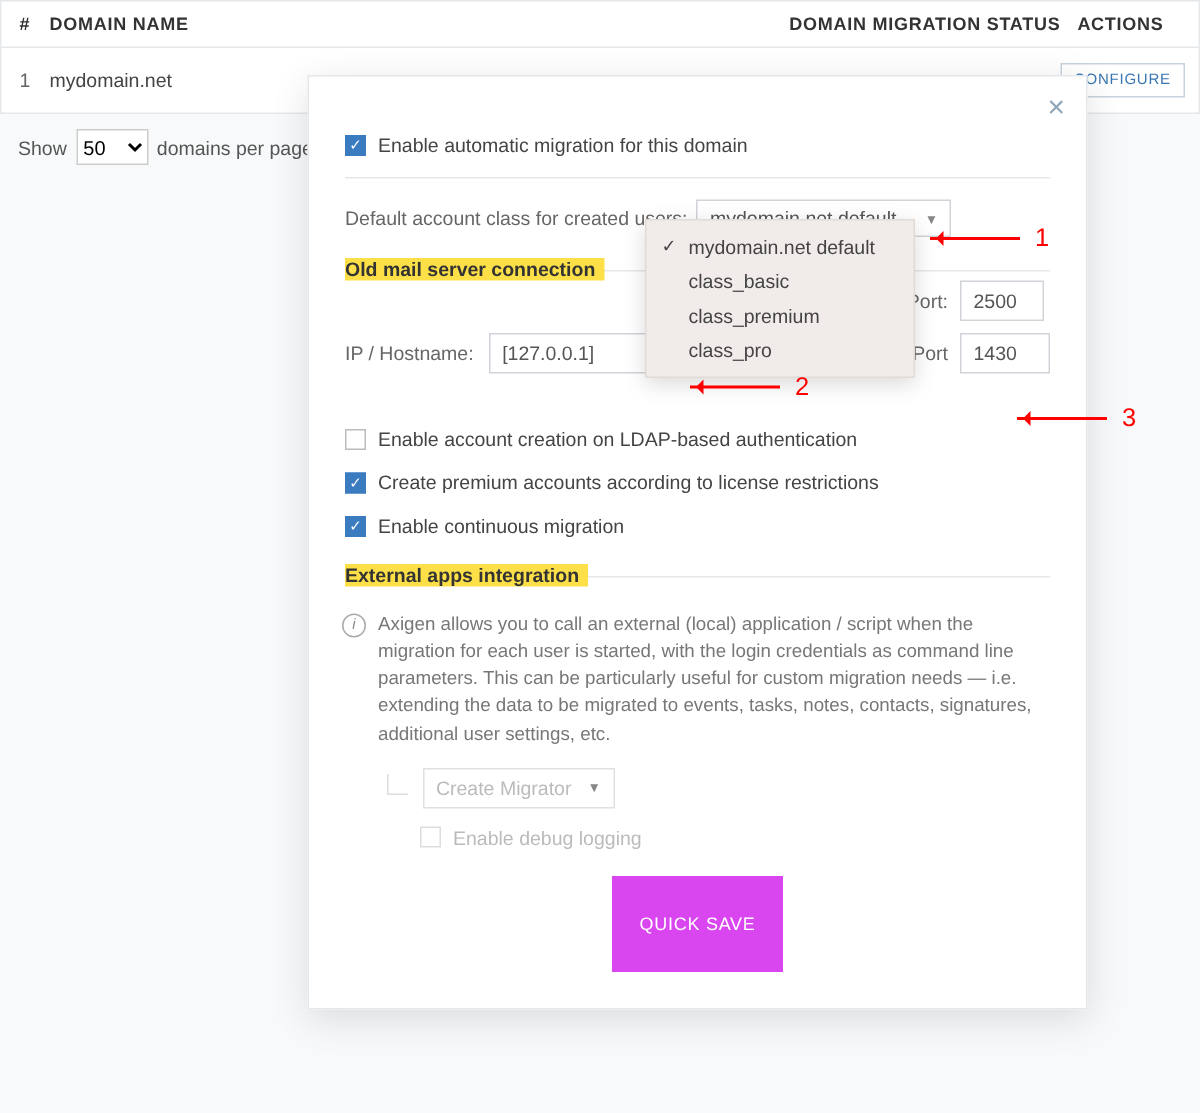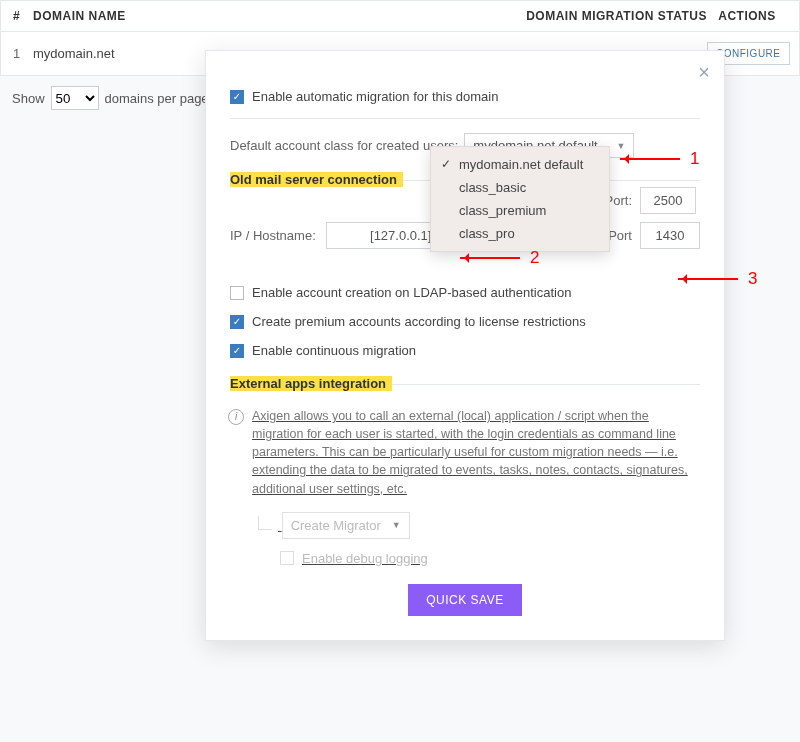--- a/index.html
+++ b/index.html
@@ -21,29 +21,29 @@
   .row { display: flex; align-items: center; margin: 6px 0; }
   .chk { width: 14px; height: 14px; border: 1px solid #3b7bbf; margin-right: 8px; display: inline-flex; align-items: center; justify-content: center; color: #fff; font-size: 10px; }
   .chk.checked { background: #3b7bbf; }
   .chk.unchecked { background: #fff; border-color: #bbb; }
   .hr { border-top: 1px solid #e5e8eb; margin: 14px 0; }
   .label-inline { color: #666; font-size: 13px; }
   .select-box { border: 1px solid #d0d4d9; padding: 4px 8px; background: #fff; display: inline-flex; align-items: center; min-width: 170px; justify-content: space-between; color: #555; }
   .fieldset { border: none; border-top: 1px solid #e5e8eb; padding-top: 16px; margin-top: 10px; position: relative; }
   .legend { position: absolute; top: -9px; background: #fde047; padding: 0 6px 0 0; font-weight: 600; color: #333; font-size: 13px; }
   .ipport { display: flex; align-items: center; gap: 10px; }
-  .txt-input { border: 1px solid #d0d4d9; padding: 5px 8px; font-size: 13px; color: #555; text-align: center; }
+  .txt-input { border: 1px solid #d0d4d9; padding: 5px 8px; font-size: 13px; color: #555; }
   .ports { display: flex; flex-direction: column; gap: 8px; }
   .port-row { display: flex; align-items: center; gap: 8px; }
   .port-row .plabel { width: 74px; text-align: right; color: #666; }
   .section-note { color: #777; font-size: 12.5px; line-height: 1.45; margin: 6px 0 14px 22px; position: relative; }
   .info-icon { position: absolute; left: -24px; top: 2px; width: 16px; height: 16px; border: 1px solid #aaa; border-radius: 50%; display: flex; align-items: center; justify-content: center; font-style: italic; font-size: 10px; color: #888; }
   .subblock { margin-left: 28px; margin-top: 6px; }
   .disabled-select { border: 1px solid #e0e0e0; padding: 5px 8px; color: #bbb; display: inline-flex; align-items: center; justify-content: space-between; min-width: 128px; }
-  .quick-save { display: block; margin: 18px auto 4px; background: #8b5cf6; color: #fff; border: none; padding: 9px 18px; font-size: 12px; letter-spacing: 0.5px; cursor: pointer; }
+  .quick-save { display: block; margin: 18px auto 4px; background: #d946ef; color: #fff; border: none; padding: 25px 18px; font-size: 12px; letter-spacing: 0.5px; cursor: pointer; }
   .dropdown { position: absolute; background: #f1ece9; border: 1px solid #e0dbd7; box-shadow: 0 4px 14px rgba(0,0,0,0.15); padding: 6px 0; z-index: 30; }
   .dropdown .opt { padding: 4px 18px 4px 28px; white-space: nowrap; color: #444; position: relative; cursor: default; }
   .dropdown .opt.sel::before { content: "✓"; position: absolute; left: 10px; top: 4px; font-size: 12px; }
   .annot { position: absolute; color: #f00; font-size: 17px; display: flex; align-items: center; z-index: 40; }
   .annot .arrow { width: 60px; height: 2px; background: #f00; position: relative; }
   .annot .arrow::before { content: ""; position: absolute; left: -1px; top: -4px; border: 5px solid transparent; border-right-color: #f00; }
   .annot .num { margin-left: 10px; }
   .caret { font-size: 9px; color: #888; margin-left: 8px; }
 </style>
 </head>
@@ -115,21 +115,21 @@
     <div class="row" style="margin-top:14px;">
       <span class="chk checked">✓</span>
       <span>Create premium accounts according to license restrictions</span>
     </div>
     <div class="row" style="margin-top:14px;">
       <span class="chk checked">✓</span>
       <span>Enable continuous migration</span>
     </div>
   </div>
 
-  <div class="fieldset" style="margin-top:26px;text-decoration:underline;">
+  <div class="fieldset" style="margin-top:26px;">
     <span class="legend">External apps integration</span>
     <div class="section-note">
       <span class="info-icon">i</span>
       <span>Axigen allows you to call an external (local) application / script when the migration for each user is started, with the login credentials as command line parameters. This can be particularly useful for custom migration needs — i.e. extending the data to be migrated to events, tasks, notes, contacts, signatures, additional user settings, etc.</span>
     </div>
     <div class="subblock">
       <div style="border-left:1px solid #ddd; border-bottom:1px solid #ddd; width:14px; height:14px; display:inline-block; vertical-align:middle; margin-right:6px; margin-bottom:6px;"></div>
       <span class="disabled-select">
         <span>Create Migrator</span>
         <span class="caret">▼</span>

